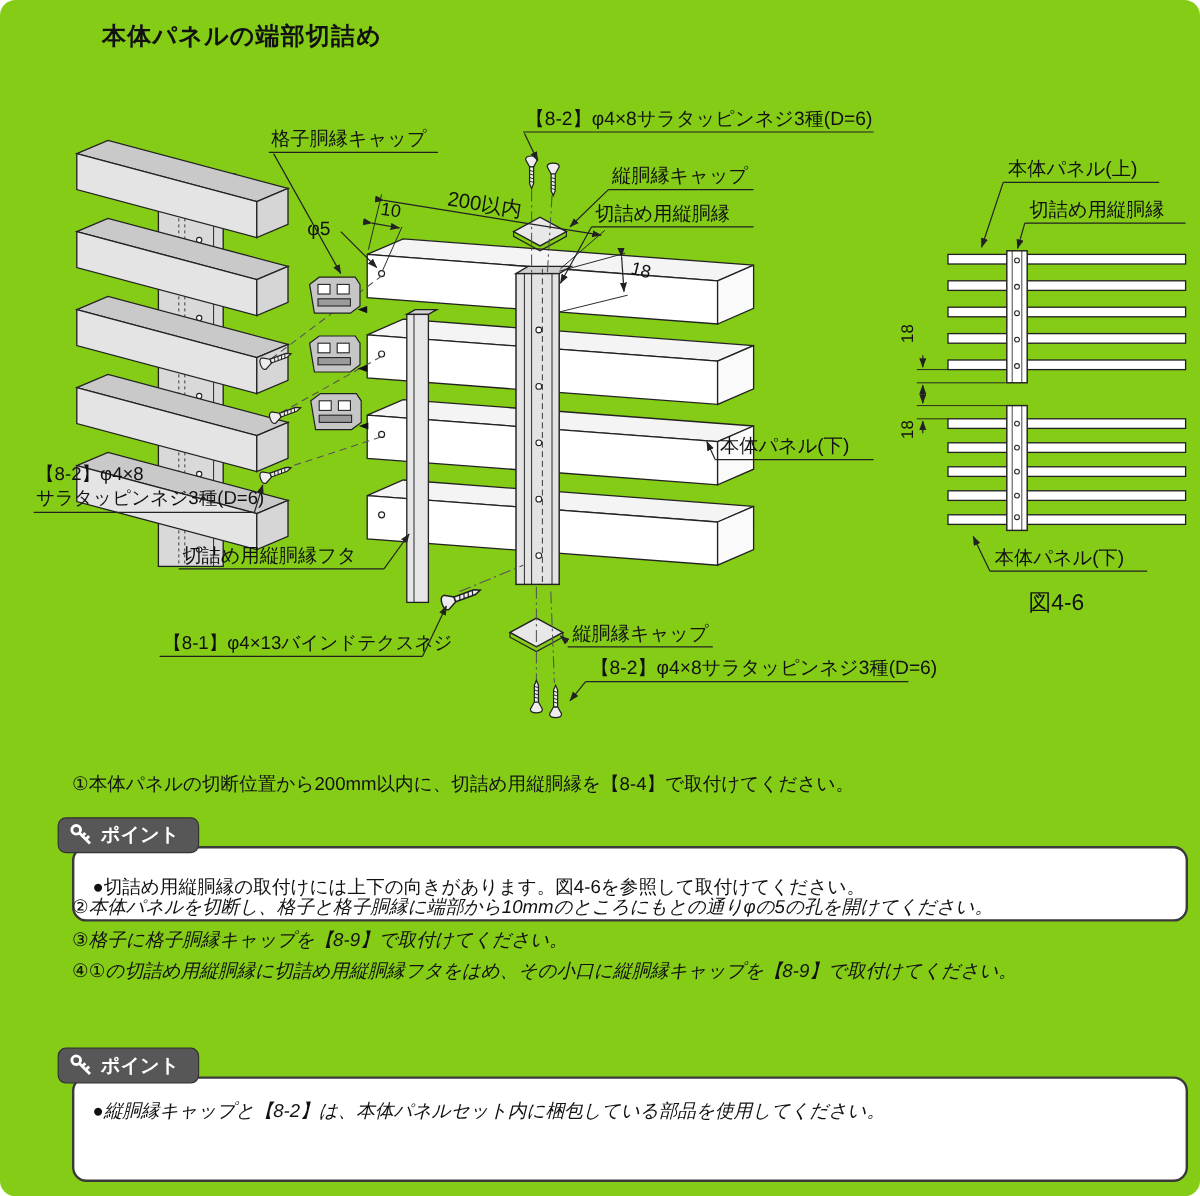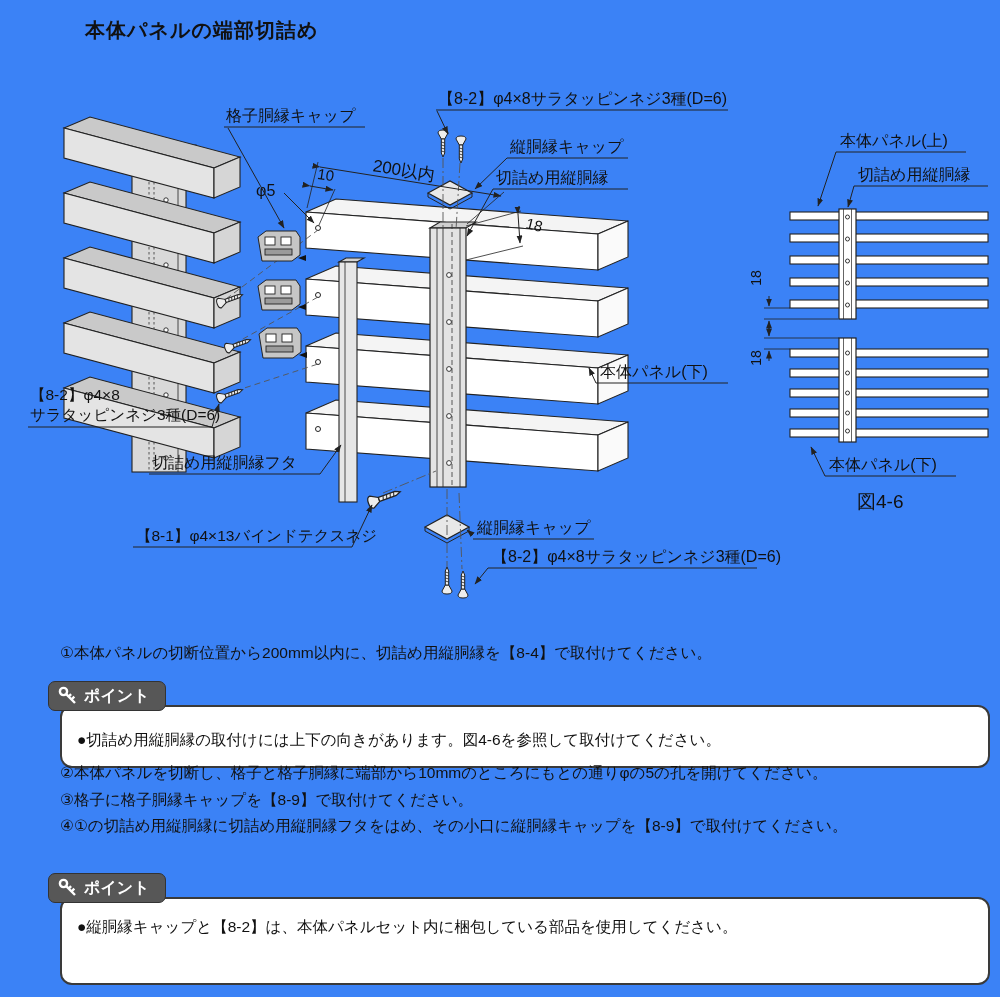--- a/index.html
+++ b/index.html
@@ -1,26 +1,26 @@
 <!DOCTYPE html>
 <html><head>
 <meta charset="utf-8">
 <style>
   html,body{margin:0;padding:0;background:#fff;}
-  .page{position:relative;width:1000px;height:997px;background:#3b82f6;overflow:hidden;
-        font-family:"Liberation Sans","DejaVu Sans",sans-serif;color:#111;}
+  .page{position:relative;width:1000px;height:997px;background:#84cc16;overflow:hidden;
+        font-family:"Liberation Sans","DejaVu Sans",sans-serif;color:#111;border-radius:13px;}
   .page-title{position:absolute;top:17px;left:85px;font-size:20px;font-weight:bold;letter-spacing:1px;}
   .diagram-svg{position:absolute;top:0;left:0;}
   svg text{font-family:"Liberation Sans","DejaVu Sans",sans-serif;fill:#111;}
   .step{position:absolute;left:60px;font-size:15.5px;white-space:nowrap;}
   .step-1{top:643px;}
-  .steps-rest{position:absolute;top:760px;left:60px;font-size:15.5px;line-height:26.5px;white-space:nowrap;}
+  .steps-rest{position:absolute;top:744px;left:60px;font-size:15.5px;line-height:26.5px;white-space:nowrap;font-style:italic;}
   .point-box{position:absolute;left:60px;width:930px;border:2px solid #3a3a3a;border-radius:12px;background:#fff;box-sizing:border-box;}
   .point-box-1{top:705px;height:63px;}
-  .point-box-2{top:897px;height:88px;}
+  .point-box-2{top:897px;height:88px;font-style:italic;}
   .point-box .content{padding:20px 16px 0 15px;font-size:15.5px;line-height:26px;white-space:nowrap;}
   .point-box-2 .content{padding-top:15px;}
   .point-tab{position:absolute;left:48px;z-index:3;display:flex;align-items:center;gap:5px;
              background:#575757;color:#fff;font-weight:bold;font-size:16px;
              padding:0 15px 0 8px;height:30px;border-radius:7px;border:1px solid #333;box-sizing:border-box;}
   .point-tab-1{top:681px;}
   .point-tab-2{top:873px;}
   .key-icon{transform:rotate(0deg);}
 </style>
 </head>

